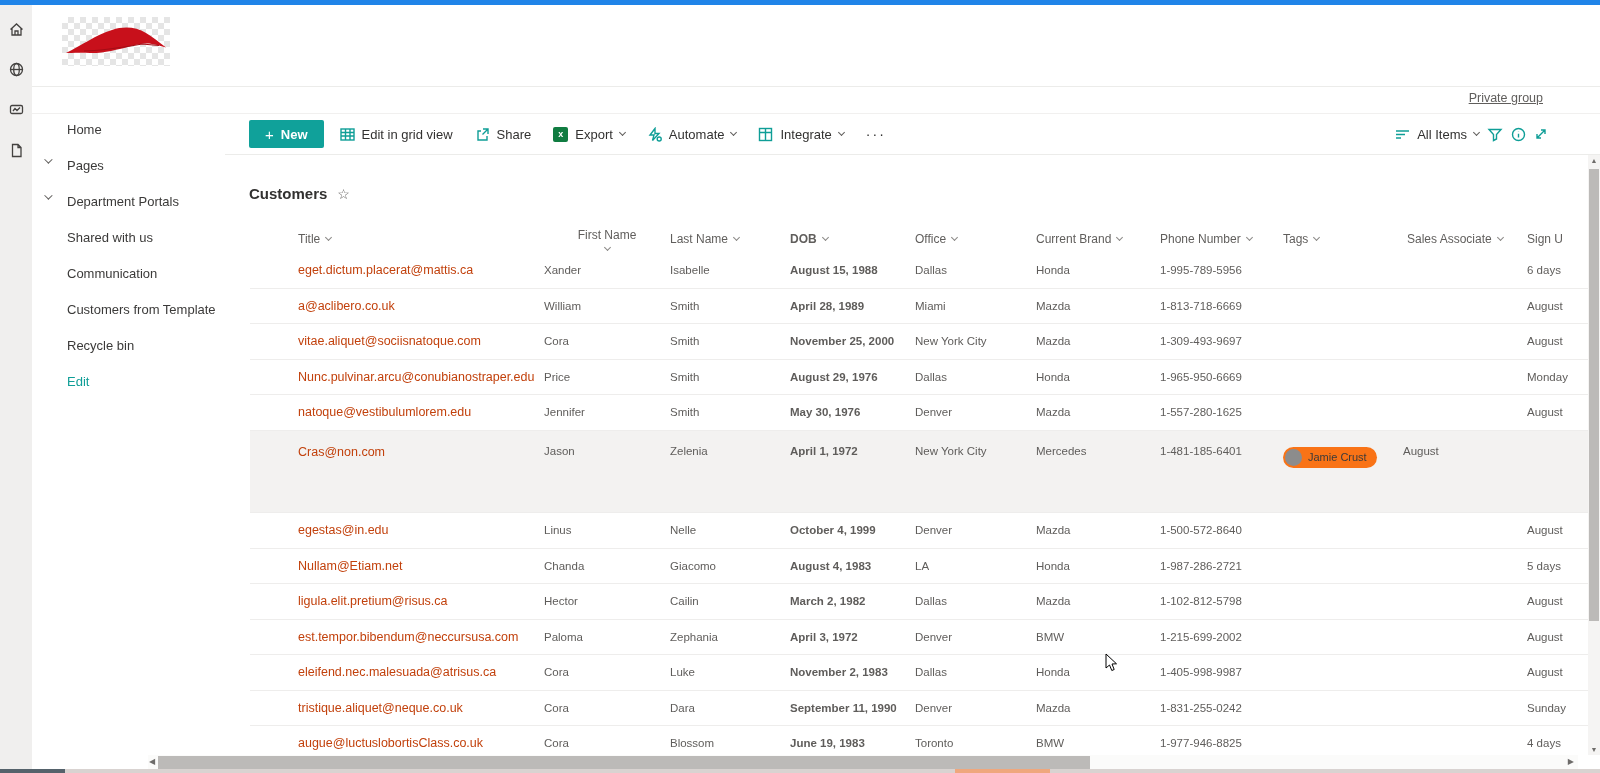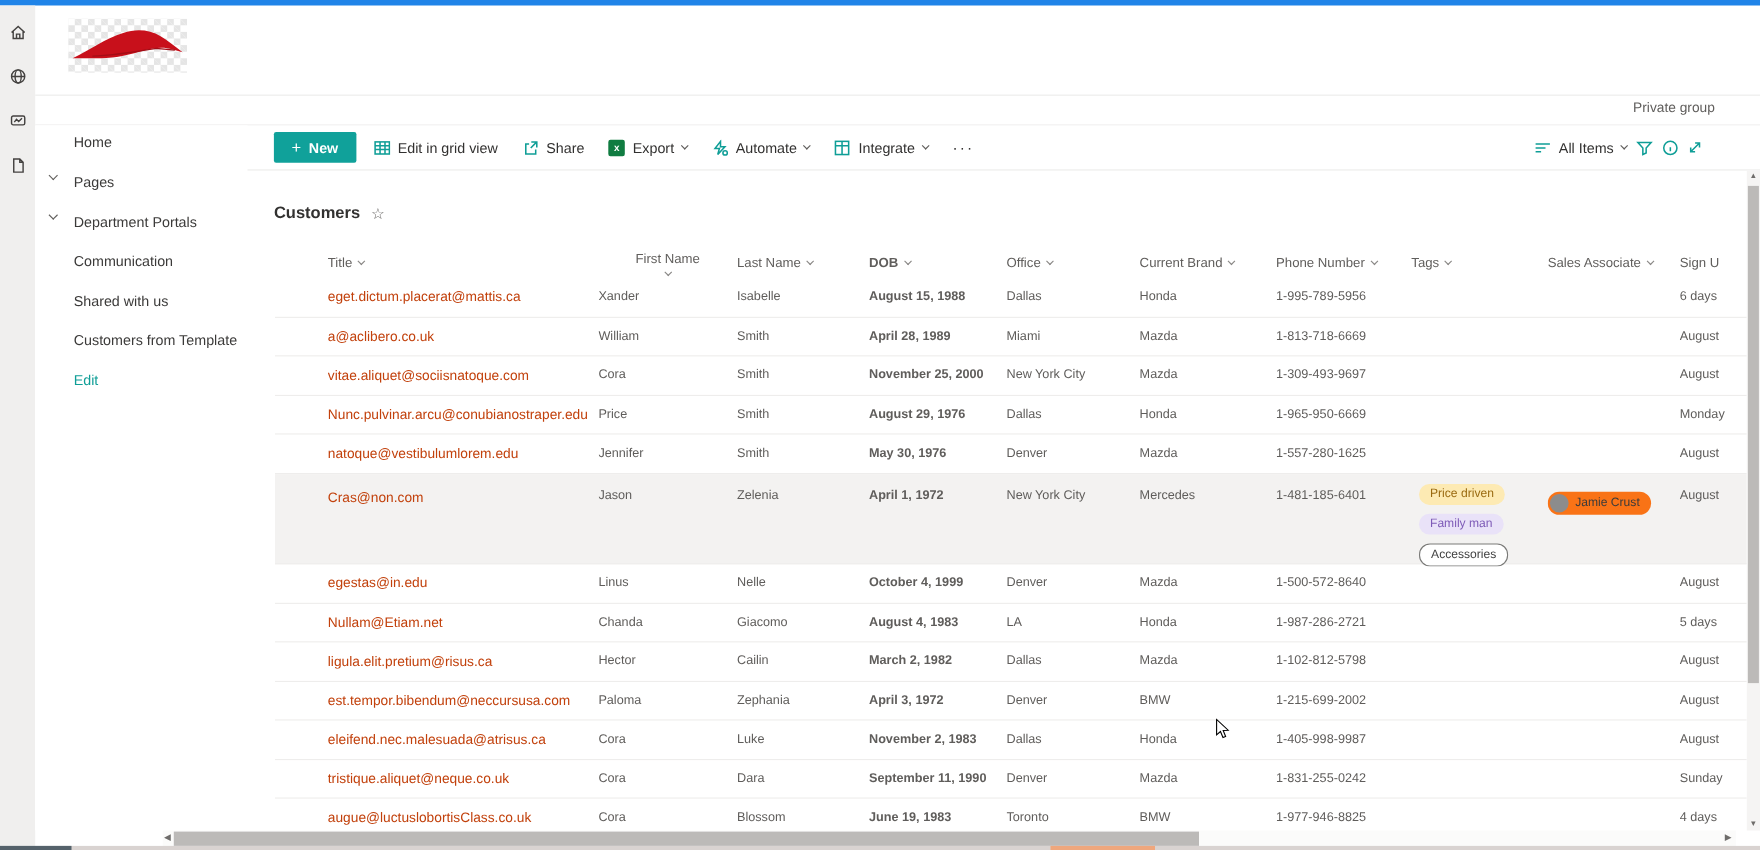--- a/index.html
+++ b/index.html
@@ -16,21 +16,21 @@
 
   
   .hline1 { position:absolute; left:32px; top:86px; width:1568px; height:1px; background:#ececea; }
   .hline2 { position:absolute; left:32px; top:113px; width:1568px; height:1px; background:#f1f0ef; }
   .logo { position:absolute; left:62px; top:17px; width:108px; height:49px;
     background-color:#fff;
     background-image:linear-gradient(45deg,#e5e5e5 25%,transparent 25%,transparent 75%,#e5e5e5 75%),
                      linear-gradient(45deg,#e5e5e5 25%,transparent 25%,transparent 75%,#e5e5e5 75%);
     background-size:12px 12px; background-position:0 0,6px 6px; }
   .logo svg { position:absolute; inset:0; }
-  .private-group { position:absolute; right:41px; top:91px; font-size:12.5px; color:#605e5c; }
+  .private-group { position:absolute; right:57px; top:91px; font-size:12.5px; color:#605e5c;text-decoration:underline; }
 
   
   .sidenav { position:absolute; left:32px; top:114px; width:193px; height:641px; background:#fff; padding-top:8px; }
   .nav-item { position:relative; height:36px; display:flex; align-items:flex-start; padding-left:35px;
     font-size:13px; color:#3b3a39; cursor:pointer; }
   .nav-item .nchev { position:absolute; left:12px; width:6px; height:6px;
     border-right:1.3px solid #605e5c; border-bottom:1.3px solid #605e5c; transform:rotate(45deg) translateY(-2px); }
   .nav-item.accent { color:#0f9e97; }
 
   
@@ -144,27 +144,30 @@
     </div>
   <div class="nav-item">
       <span class="nchev"></span>
       <span>Pages</span>
     </div>
   <div class="nav-item">
       <span class="nchev"></span>
       <span>Department Portals</span>
     </div>
   <div class="nav-item">
+      <span>Shared with us</span>
+    </div>
+  <div class="nav-item">
       <span>Communication</span>
     </div>
   <div class="nav-item">
-      <span>Shared with us</span>
-    </div>
-  <div class="nav-item">
       <span>Customers from Template</span>
+    </div>
+  <div class="nav-item">
+      <span>Recycle bin</span>
     </div>
   <div class="nav-item accent">
       <span>Edit</span>
     </div>
 </nav>
 
 <div class="toolbar">
   <button class="new-btn">
     <span class="plus">+</span>
     <span>New</span>
@@ -365,25 +368,20 @@
 
   <div class="row tall">
     <div class="c-indent"></div>
     <div class="cell title c-title">Cras@non.com</div>
     <div class="cell c-first">Jason</div>
     <div class="cell c-last">Zelenia</div>
     <div class="cell c-dob">April 1, 1972</div>
     <div class="cell c-office">New York City</div>
     <div class="cell c-brand">Mercedes</div>
     <div class="cell c-phone">1-481-185-6401</div>
-    <div class="c-tags tags-col">
-        <span class="pill amber">Price driven</span>
-        <span class="pill purple">Family man</span>
-        <span class="pill outline">Accessories</span>
-      </div>
     <div class="c-assoc"><span class="assoc-pill">
           <span class="avatar"></span>
           <span>Jamie Crust</span>
         </span></div>
     <div class="cell c-signup">August</div>
   </div>
 
   <div class="row">
     <div class="c-indent"></div>
     <div class="cell title c-title">egestas@in.edu</div>

